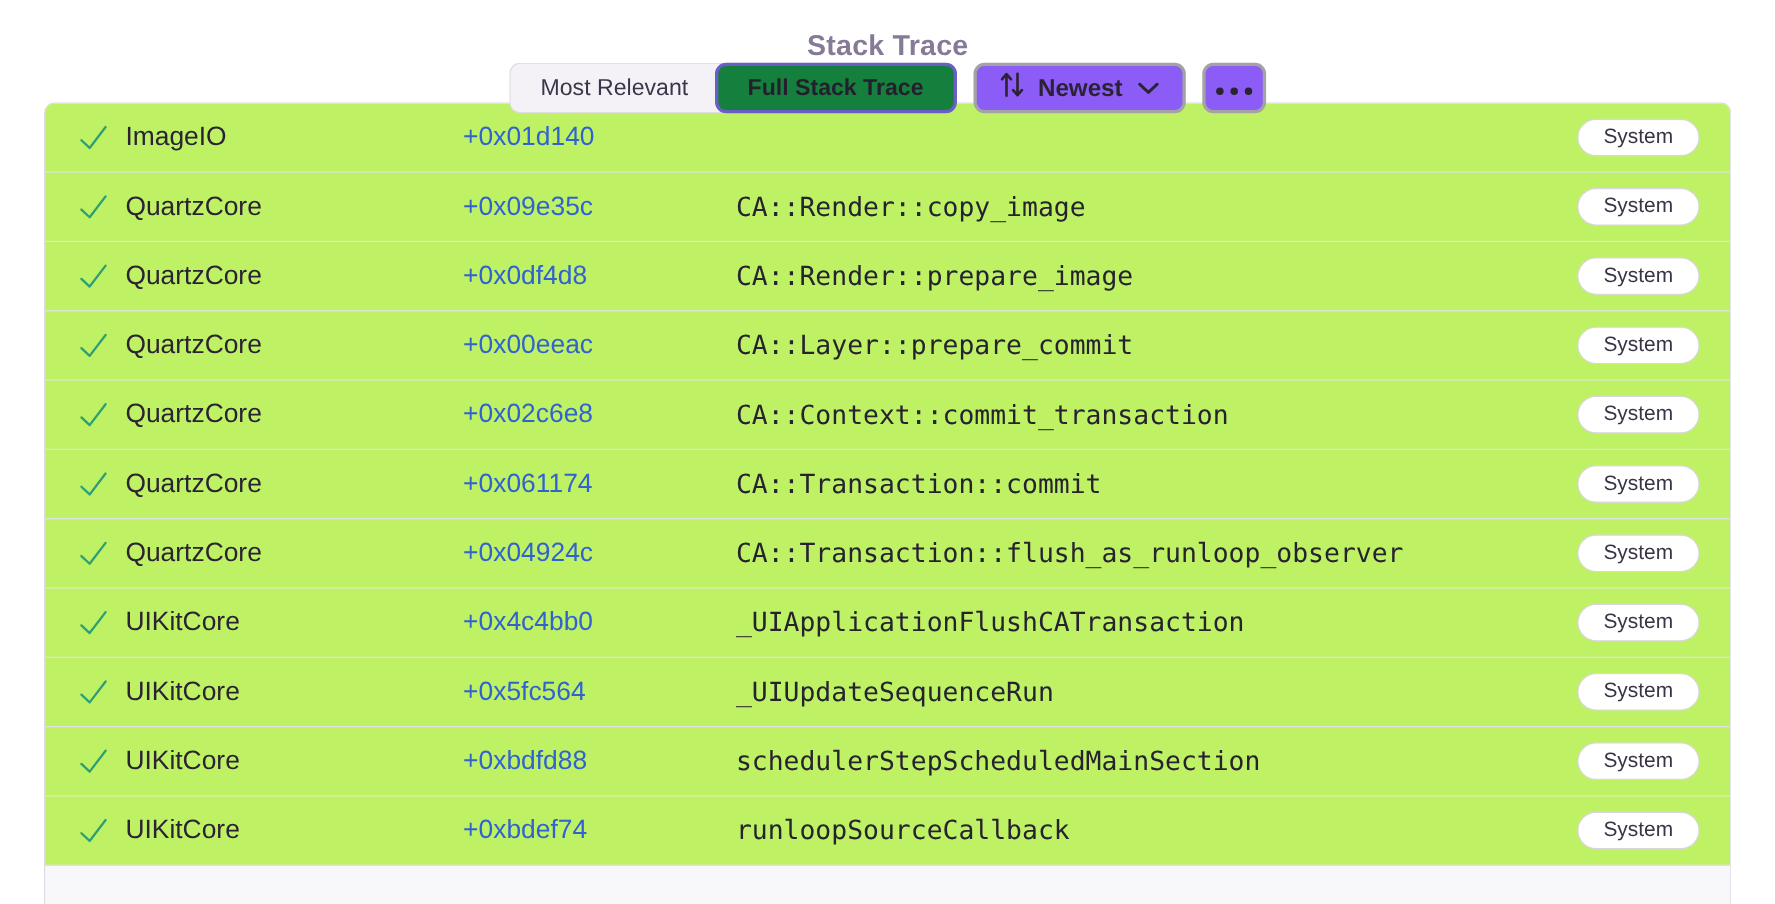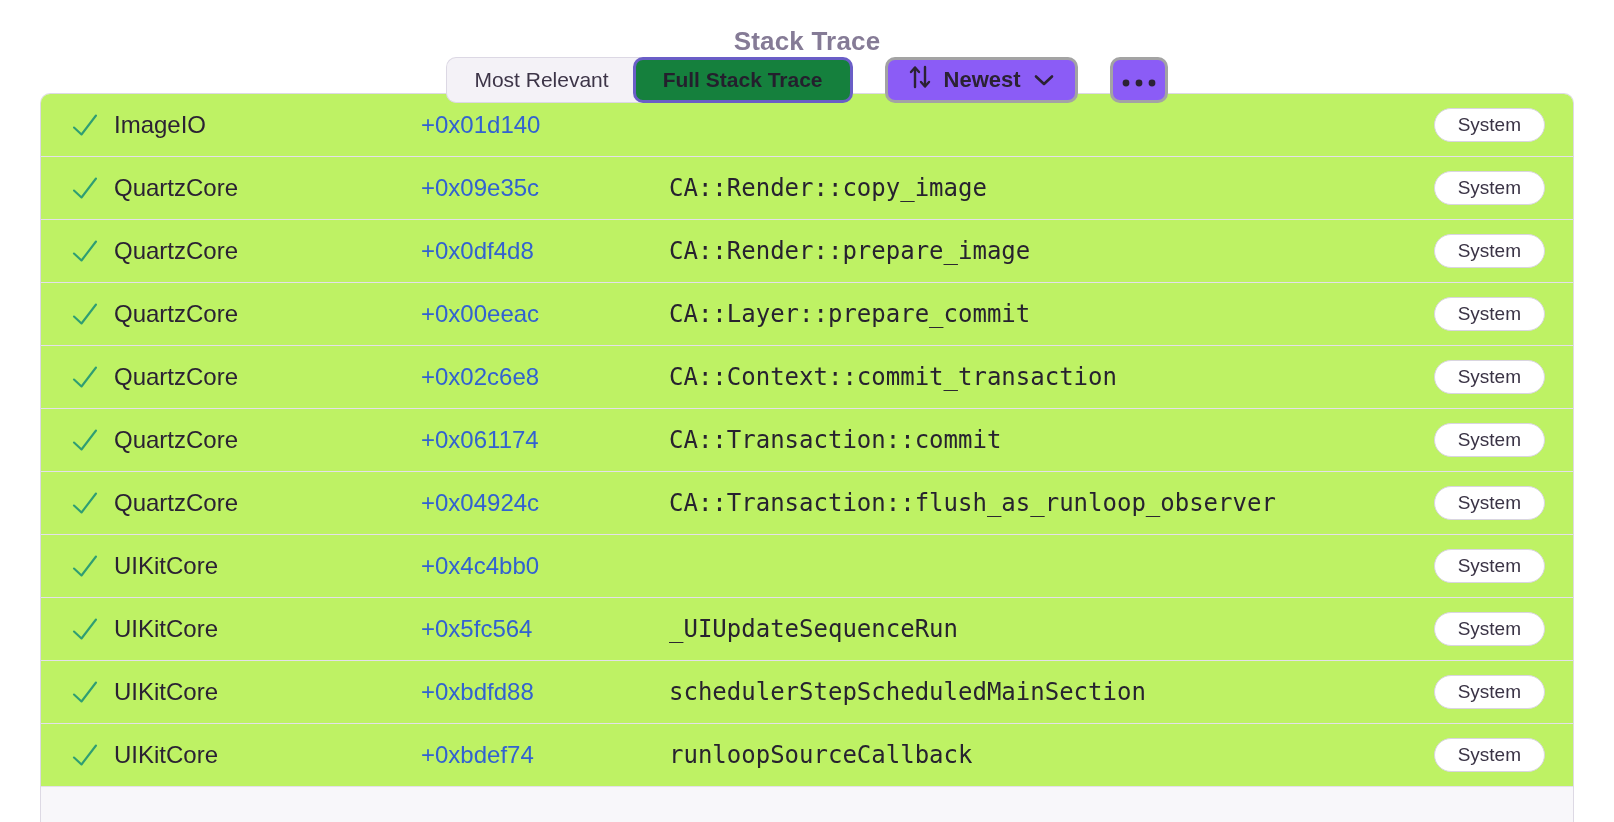--- a/index.html
+++ b/index.html
@@ -22,21 +22,21 @@
   }
   .page-title {
     font-size: 26px;
     font-weight: bold;
     color: #857b96;
     letter-spacing: 0.2px;
   }
   .controls {
     display: flex;
     align-items: flex-start;
-    gap: 32px;
+    gap: 15px;
   }
   .seg-control { display: flex; align-items: center; }
   .seg-btn {
     height: 46px;
     display: flex; align-items: center;
     padding: 0 27px;
     font-size: 21px;
     background: #f4f2f7;
     border: 1px solid #dcd8e4;
     color: #3d3548;
@@ -254,20 +254,21 @@
   </div>
 
   <div class="frame-row">
     <span class="cell-check check-icon">
       <svg width="28" height="24" viewBox="0 0 28 24" fill="none" stroke="#2f9e73" stroke-width="2.1" stroke-linecap="round" stroke-linejoin="round">
         <path d="M3 14.5 L10.5 21.5 L25 2.5"></path>
       </svg>
     </span>
     <span class="cell-module">UIKitCore</span>
     <span class="cell-addr">+0x4c4bb0</span>
+    <span class="cell-func">_UIApplicationFlushCATransaction</span>
     <span class="badge">System</span>
   </div>
 
   <div class="frame-row">
     <span class="cell-check check-icon">
       <svg width="28" height="24" viewBox="0 0 28 24" fill="none" stroke="#2f9e73" stroke-width="2.1" stroke-linecap="round" stroke-linejoin="round">
         <path d="M3 14.5 L10.5 21.5 L25 2.5"></path>
       </svg>
     </span>
     <span class="cell-module">UIKitCore</span>

